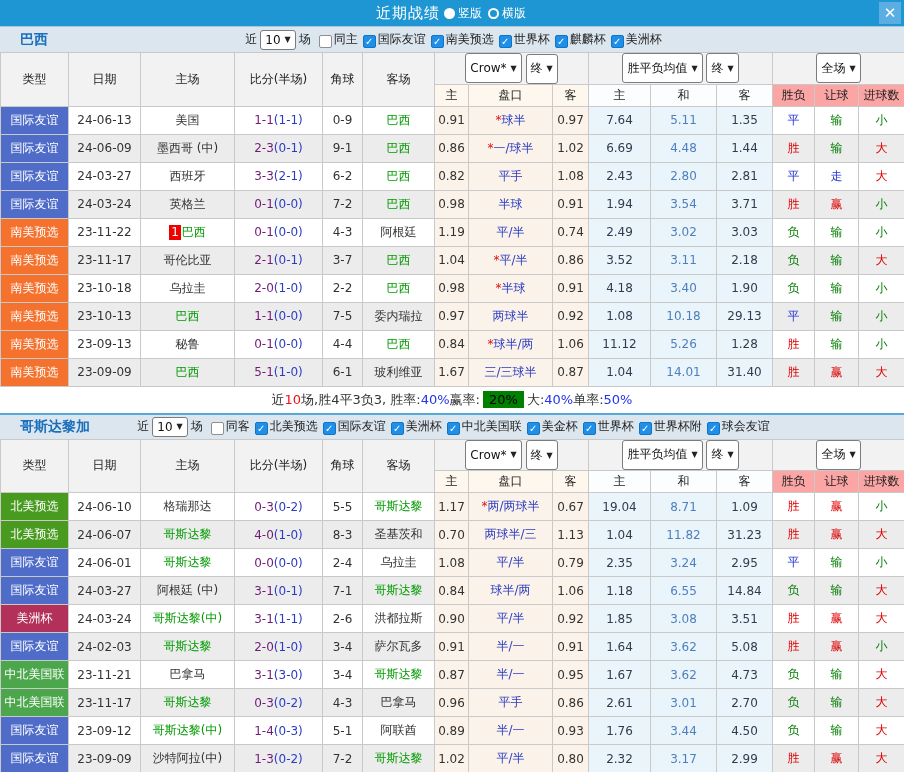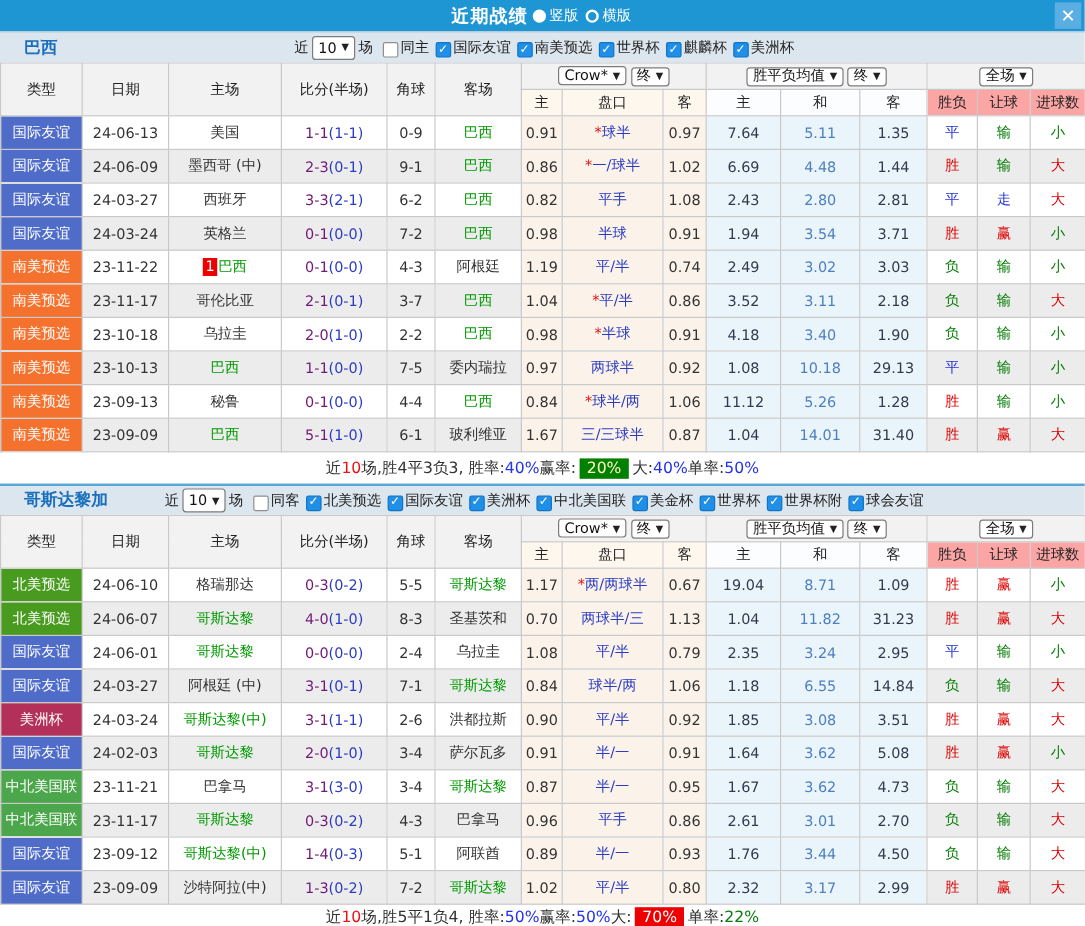--- a/index.html
+++ b/index.html
@@ -1,19 +1,19 @@
 <!DOCTYPE html>
 <html><head>
 <meta charset="utf-8">
 <style>
   *{box-sizing:border-box;margin:0;padding:0}
   html,body{width:904px;height:772px;overflow:hidden;background:#fff;
     font-family:"DejaVu Sans","Liberation Sans",sans-serif;}
   .titlebar{height:26px;background:#1e96d3;display:flex;align-items:center;justify-content:center;position:relative;color:#fff}
-  .title-text{font-weight:bold;font-size:15px;letter-spacing:1px}
+  .title-text{font-weight:normal;font-size:15px;letter-spacing:1px}
   .radio{display:inline-block;width:11px;height:11px;border-radius:50%;margin:0 3px 0 4px;cursor:pointer}
   .radio.filled{background:#fff}
   .radio.empty{border:2px solid #fff;background:transparent}
   .rlabel{font-size:12px;margin-right:2px}
   .close-btn{position:absolute;right:3px;top:2px;width:22px;height:22px;background:#5aaee1;color:#fff;
     display:flex;align-items:center;justify-content:center;font-size:15px;font-weight:bold;cursor:pointer}
   .filter-row{height:26px;background:#dce6ef;position:relative;display:flex;align-items:center;justify-content:center;
     font-size:12px;color:#222;border-top:1px solid #aac6da}
   .team-name{position:absolute;left:20px;font-weight:bold;font-size:14px;color:#1a6fbd}
   .filters{display:flex;align-items:center}
@@ -21,21 +21,21 @@
   .select{display:inline-flex;align-items:center;background:#fff;border:1px solid #7c7c7c;border-radius:3px;
     height:20px;padding:0 4px;font-size:12px;cursor:pointer;color:#111}
   .select .arrow{font-size:8px;color:#222;margin-left:4px}
   .check{display:inline-flex;align-items:flex-end;margin-left:5px;cursor:pointer}
   .cb{width:13px;height:13px;border:1px solid #8f8f8f;background:#fff;display:inline-flex;align-items:center;
     justify-content:center;font-size:10px;line-height:10px;color:#fff;margin-right:2px;border-radius:2px}
   .cb.on{background:#1f8fe8;border-color:#1374c4}
   table{width:904px;border-collapse:collapse;table-layout:fixed;font-size:12px}
   th{font-weight:normal;border:1px solid #c9c9c9;background:#f2f2f2;height:22px;color:#222;overflow:hidden;white-space:nowrap}
   th.grp{background:#f2f2f2}
-  th .select{height:16px}
+  th .select{height:30px}
   th.sh-odd{background:#fdf7ee}
   th.sh-avg{background:#fbfdfe}
   th.sh-res{background:#fca5a5}
   td{border:1px solid #c9c9c9;height:28px;text-align:center;color:#333;overflow:hidden;white-space:nowrap}
   tr.r-odd td{background:#fff}
   tr.r-even td{background:#ececec}
   td.type{color:#fff;font-size:12px}
   tr.r-odd td.odds-cell,tr.r-even td.odds-cell{background:#fbf3e9}
   tr.r-odd td.avg,tr.r-even td.avg{background:#eaf4fb}
   td.avg.side{color:#333a4d}
@@ -336,21 +336,21 @@
           <td class="res" style="color: rgb(221, 0, 0);">大</td>
         </tr>
       </tbody>
   </table>
   <div class="summary tall">
       <span style="color: rgb(51, 51, 51);">近</span>
       <span style="color: rgb(238, 17, 17);">10</span>
       <span style="color: rgb(51, 51, 51);">场,胜4平3负3, 胜率:</span>
       <span style="color: rgb(34, 51, 238);">40%</span>
       <span style="color: rgb(51, 51, 51);"> 赢率: </span>
-      <span class="hl" style="color: #fef9c3; background: rgb(0, 128, 0);">20%</span>
+      <span class="hl" style="color: #000000; background: rgb(0, 128, 0);">20%</span>
       <span style="color: rgb(51, 51, 51);"> 大:</span>
       <span style="color: rgb(34, 51, 238);">40%</span>
       <span style="color: rgb(51, 51, 51);"> 单率:</span>
       <span style="color: rgb(34, 51, 238);">50%</span>
     </div>
 </div>
 
 <div>
   <div class="filter-row" style="border-top:2px solid #56a9d8">
     <span class="team-name">哥斯达黎加</span>

